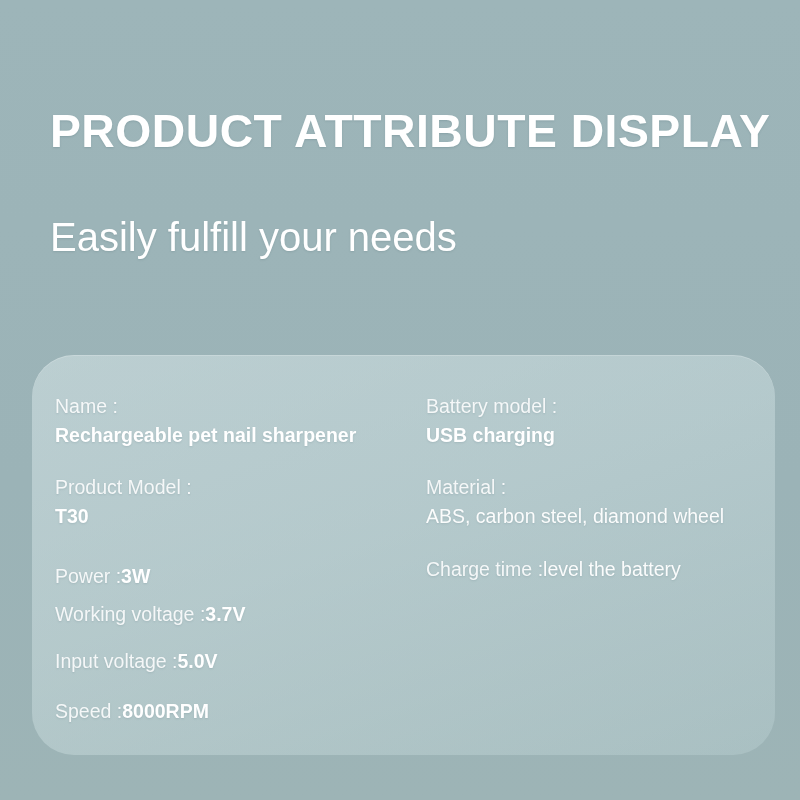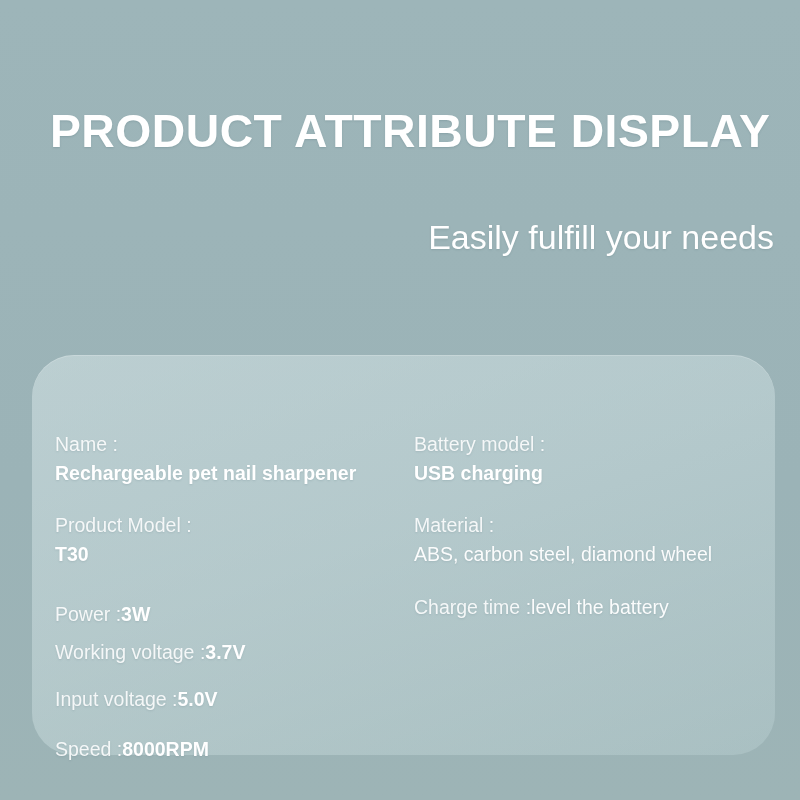--- a/index.html
+++ b/index.html
@@ -44,22 +44,22 @@
     transform: scaleX(0.985);
     transform-origin: left center;
     white-space: nowrap;
   }
 
   .subtitle {
     position: absolute;
     left: 50px;
     top: 212px;
     width: 724px;
-    text-align: right;
-    font-size: 34px;
+    text-align: left;
+    font-size: 40px;
     line-height: 50px;
     font-weight: 400;
     color: #ffffff;
     text-shadow: 0 1px 2px rgba(90,120,125,0.25);
     white-space: nowrap;
   }
 
   
   .spec-card {
     position: absolute;
@@ -71,30 +71,29 @@
     background: linear-gradient(160deg,
         rgba(232,244,245,0.42) 0%,
         rgba(225,240,241,0.36) 45%,
         rgba(205,226,228,0.26) 100%);
     box-shadow: inset 0 1px 0 rgba(255,255,255,0.20);
   }
 
   .spec-columns {
     position: absolute;
     inset: 0;
-    margin-top: 38px;
   }
 
   .column {
     position: absolute;
     top: 0;
     height: 100%;
   }
   .column-left  { left: 23px;  width: 370px; }
-  .column-right { left: 382px; width: 345px; }
+  .column-right { left: 394px; width: 345px; }
 
   .spec-row {
     position: absolute;
     left: 0;
     color: #ffffff;
     font-size: 19.5px;
     line-height: 26px;
     white-space: nowrap;
     text-shadow: 0 1px 2px rgba(95,125,130,0.22);
   }

